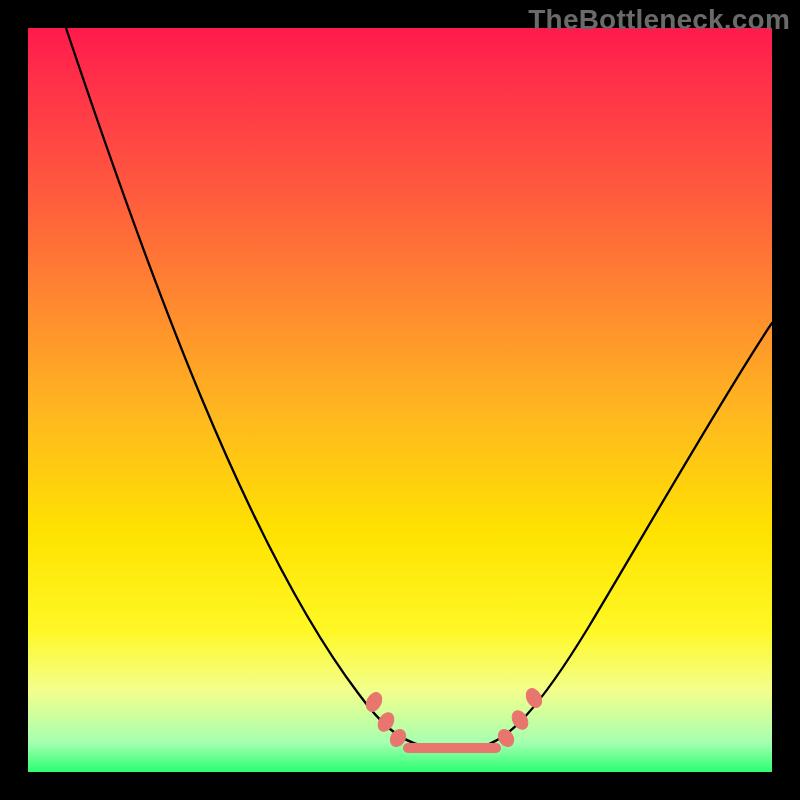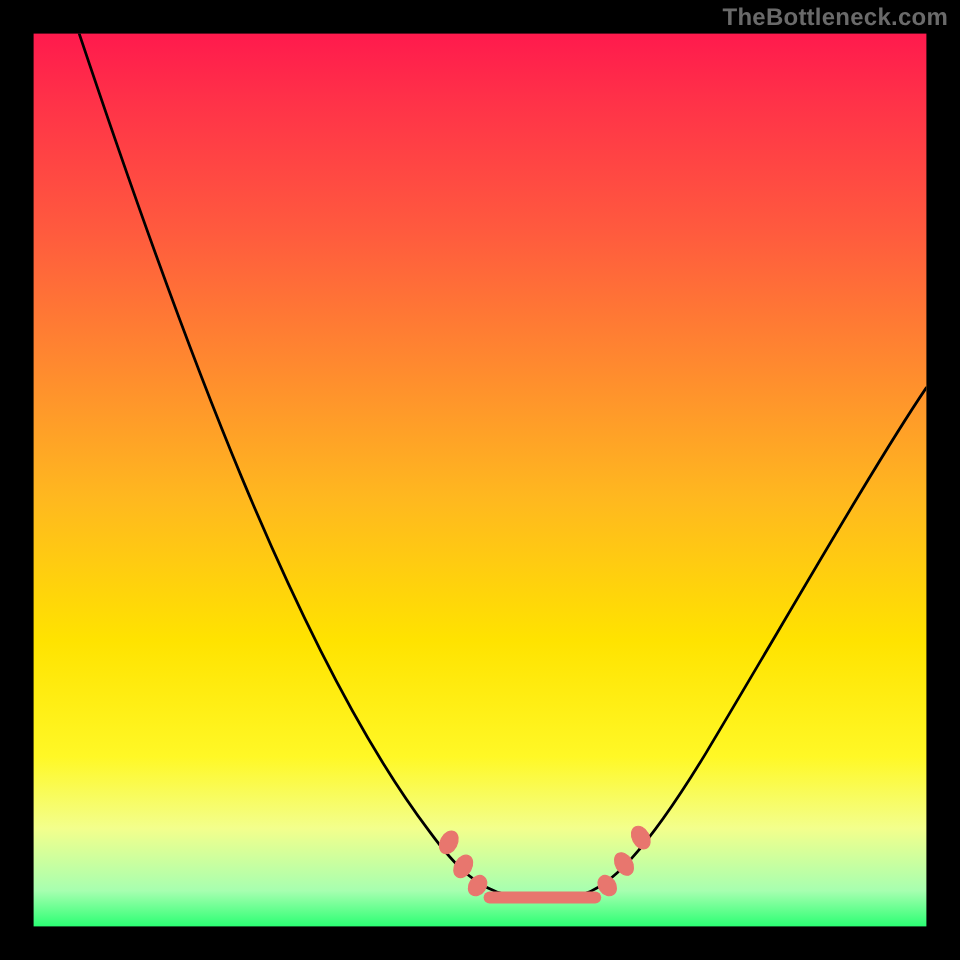--- a/index.html
+++ b/index.html
@@ -27,21 +27,21 @@
       #fff826 81%,
       #f3ff8c 89%,
       #a7ffb0 96%,
       #2bff73 100%);
   }
   .watermark {
     position: absolute;
     top: 4px;
     right: 10px;
     color: #6a6a6a;
-    font-size: 20px;
+    font-size: 28px;
     font-weight: 600;
     letter-spacing: 0.2px;
     user-select: none;
   }
   svg.curve {
     position: absolute;
     left: 0;
     top: 0;
     width: 744px;
     height: 744px;

